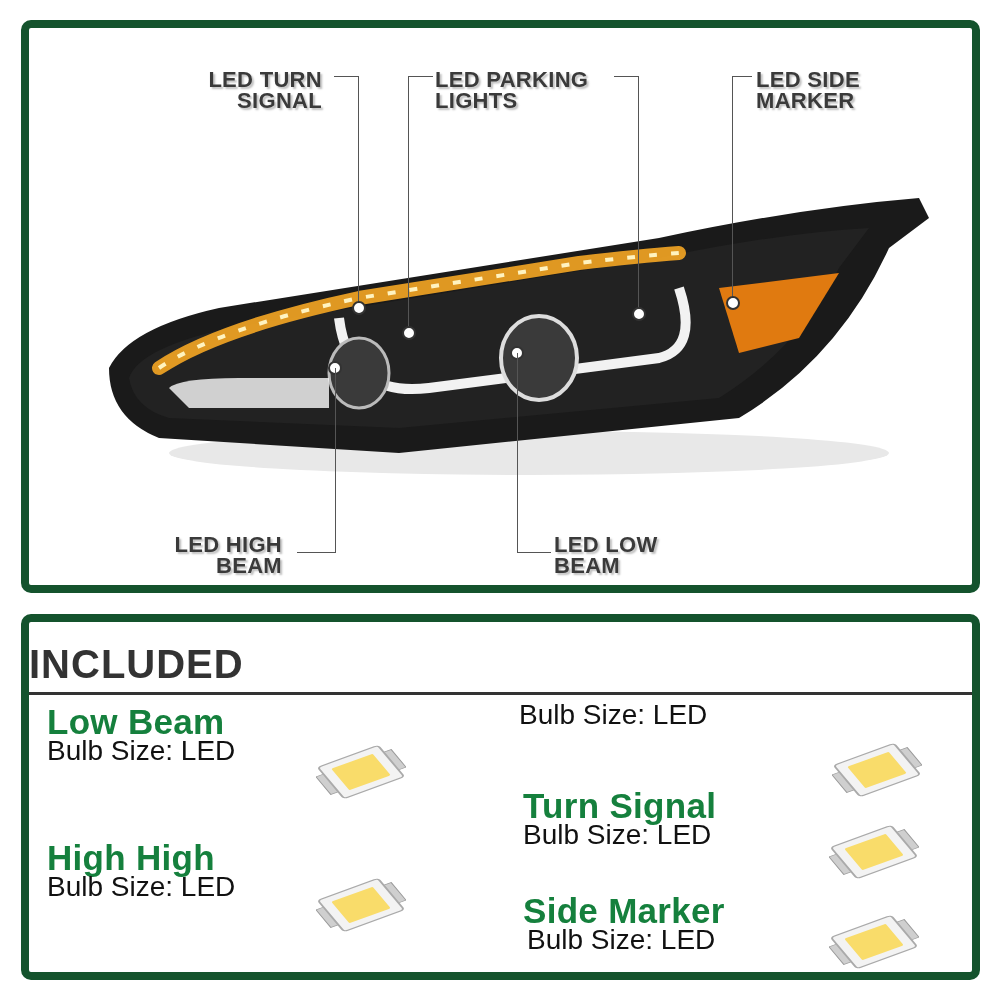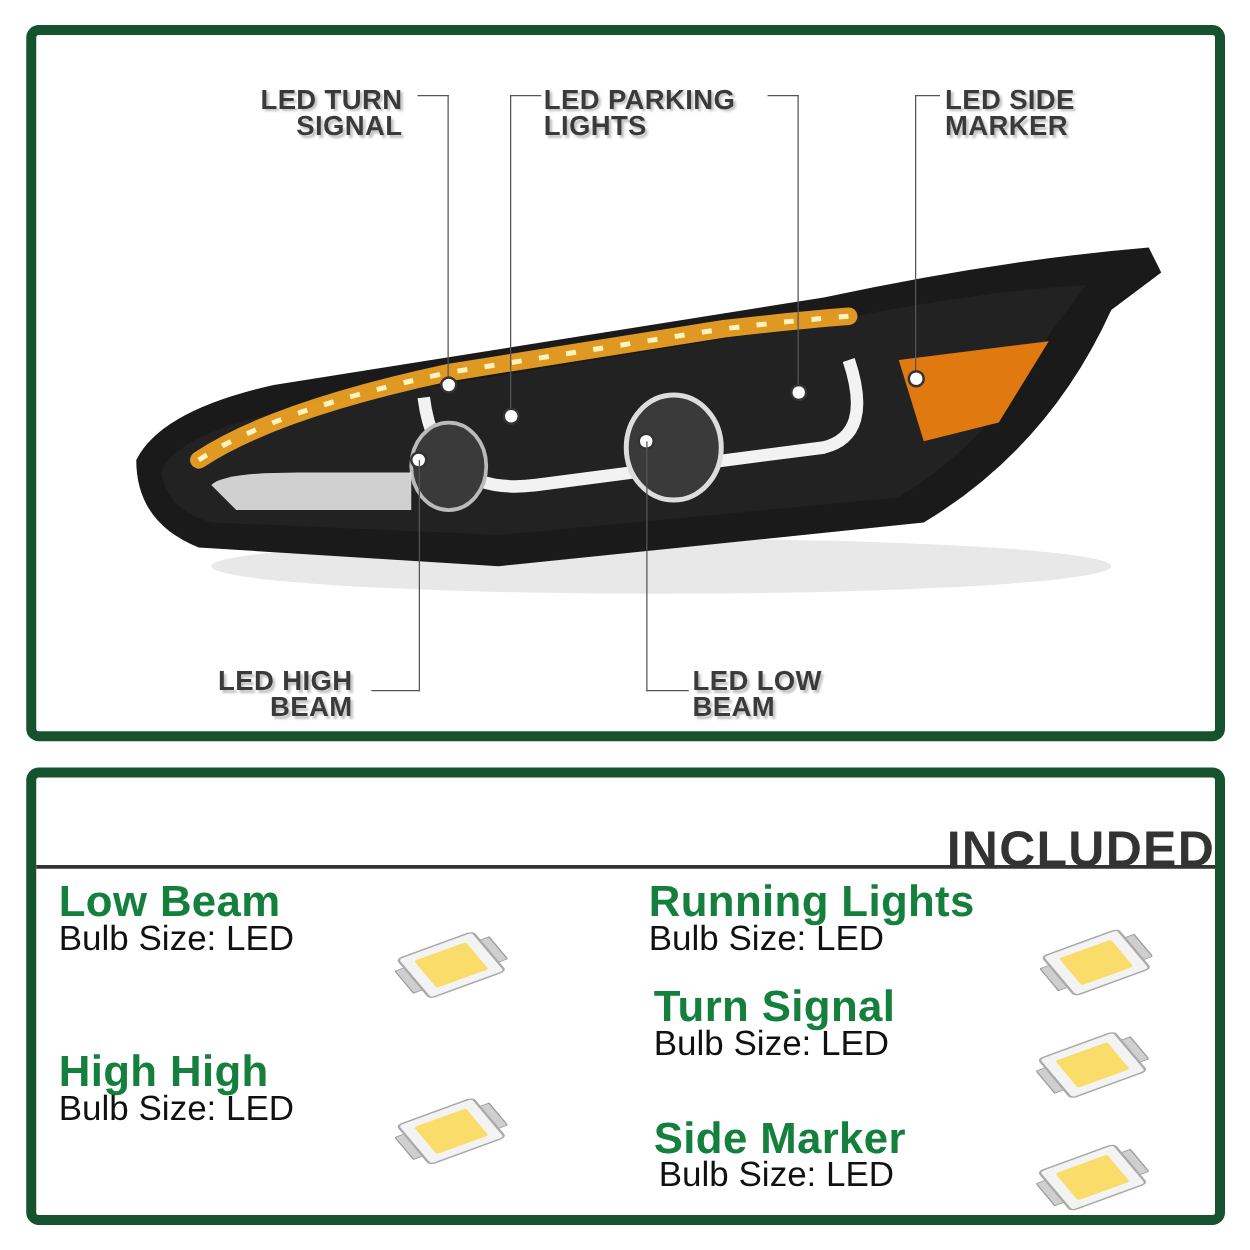--- a/index.html
+++ b/index.html
@@ -3,21 +3,21 @@
 <meta charset="utf-8">
 <style>
   html,body{margin:0;padding:0;background:#fff;}
   body{width:1000px;height:1000px;position:relative;overflow:hidden;font-family:"Liberation Sans",sans-serif;}
   .panel{position:absolute;border:8px solid #14532d;border-radius:10px;box-sizing:border-box;background:#fff;}
   #top{left:21px;top:20px;width:959px;height:573px;}
   #bot{left:21px;top:614px;width:959px;height:366px;}
   .callout{position:absolute;font-weight:bold;font-size:22px;line-height:21px;color:#3a3a3a;text-shadow:2px 2px 2px rgba(0,0,0,0.25);letter-spacing:0.3px;}
   .line{position:absolute;background:#555;}
   .dot{position:absolute;width:10px;height:10px;border:2px solid #333;border-radius:50%;background:#fff;transform:translate(-7px,-7px);}
-  .incl-title{position:absolute;left:0;right:0;top:36px;text-align:right;font-weight:bold;font-size:40px;color:#333;letter-spacing:1px;}
+  .incl-title{position:absolute;left:0;right:0;top:20px;text-align:left;font-weight:bold;font-size:40px;color:#333;letter-spacing:1px;}
   .divider{position:absolute;left:0;right:0;top:70px;height:3px;background:#333;}
   .item{position:absolute;}
   .item .name{font-weight:bold;font-size:35px;color:#15803d;line-height:36px;letter-spacing:0.3px;}
   .item .size{font-size:28px;color:#111;line-height:22px;}
   .chip{position:absolute;width:90px;height:60px;}
 </style>
 </head>
 <body>
 
 <svg width="0" height="0" style="position:absolute">
@@ -108,21 +108,20 @@
 
   <div class="item" style="left:18px;top:218px">
     <div class="name">High High</div>
     <div class="size">Bulb Size: LED</div>
   </div>
   <svg class="chip" style="left:287px;top:253px">
       <use href="#led-chip"></use>
     </svg>
 
   <div class="item" style="left:490px;top:82px">
-    <div class="name">Running Lights</div>
     <div class="size">Bulb Size: LED</div>
   </div>
   <svg class="chip" style="left:803px;top:118px">
       <use href="#led-chip"></use>
     </svg>
 
   <div class="item" style="left:494px;top:166px">
     <div class="name">Turn Signal</div>
     <div class="size">Bulb Size: LED</div>
   </div>

